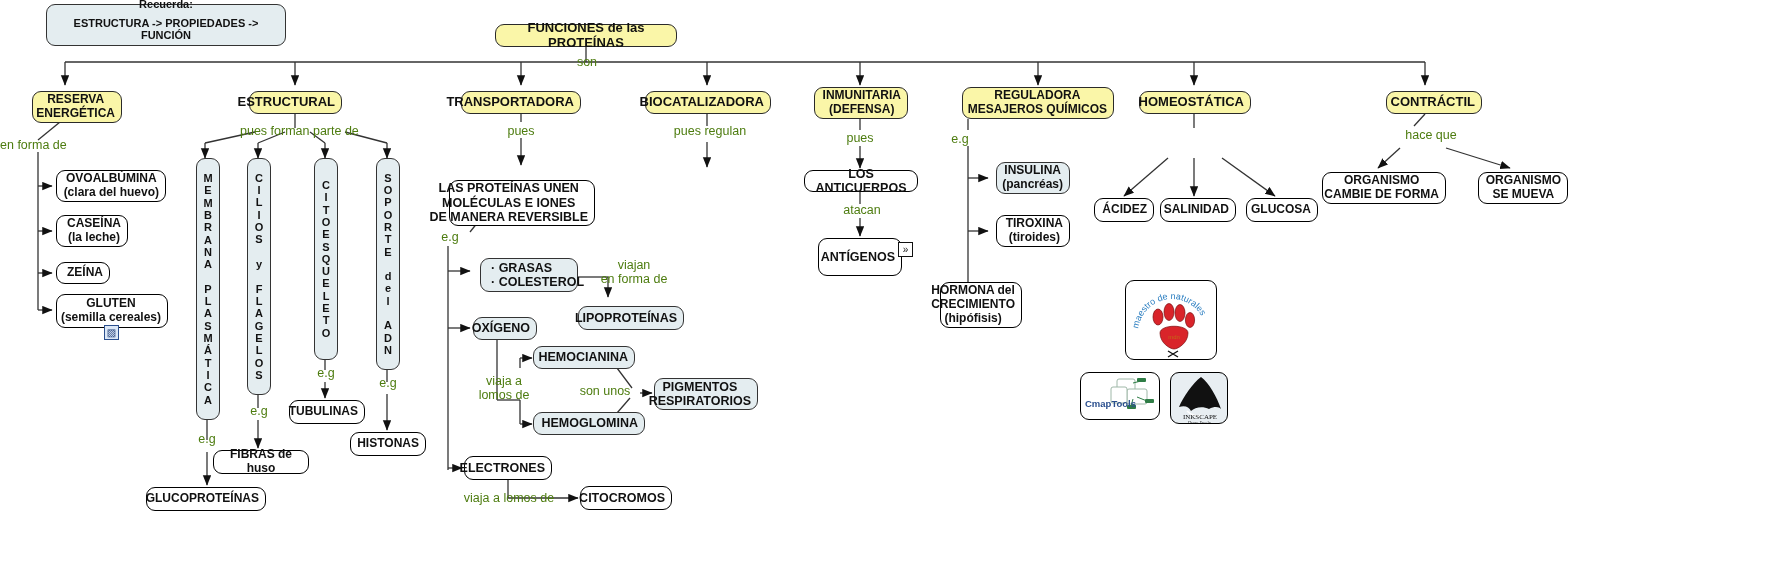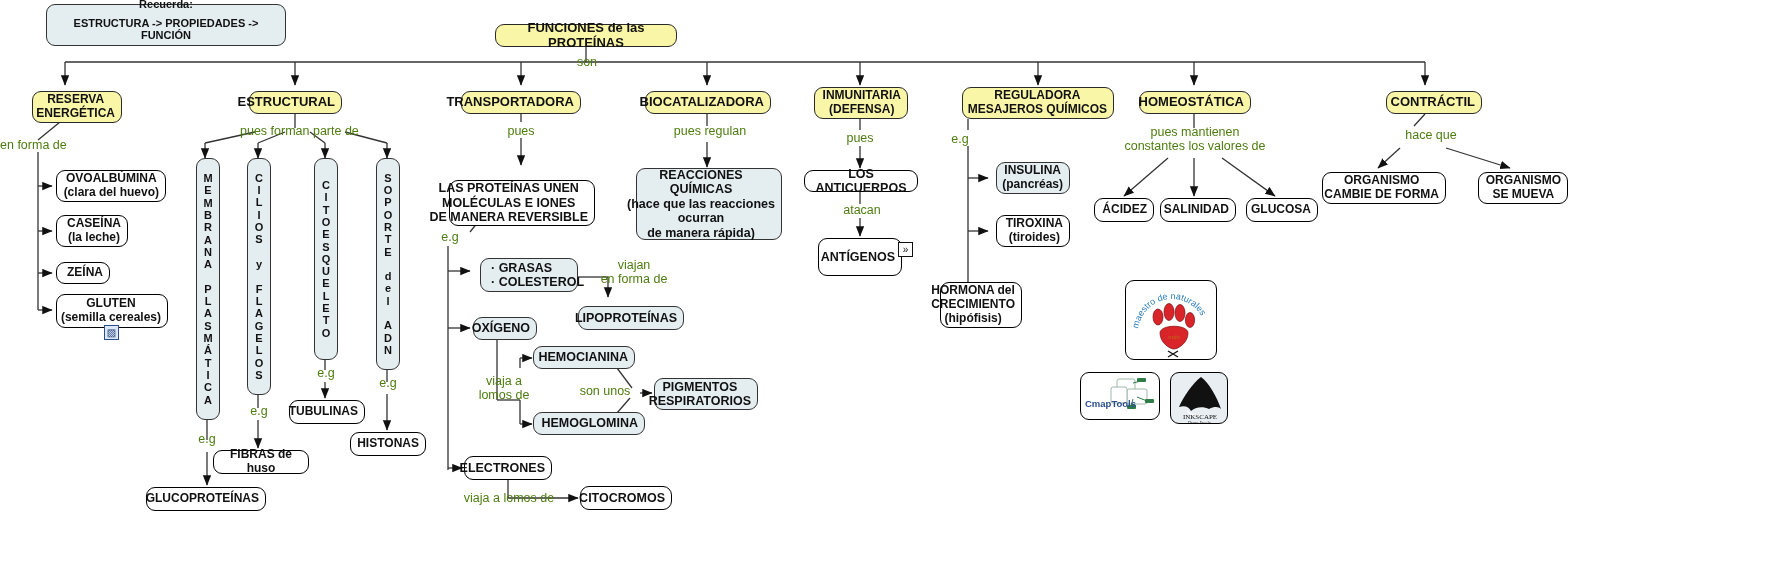--- a/index.html
+++ b/index.html
@@ -251,25 +251,20 @@
 <div class="lbl" style="left:574px;top:384px;width:62px;">son unos</div>
 <div class="node blue t125" style="left:654px;top:378px;width:104px;height:32px;white-space:pre;">PIGMENTOS
 RESPIRATORIOS</div>
 
 <div class="node white t125" style="left:464px;top:456px;width:88px;height:24px;">ELECTRONES</div>
 <div class="lbl" style="left:454px;top:491px;width:110px;">viaja a lomos de</div>
 <div class="node white t125" style="left:580px;top:486px;width:92px;height:24px;">CITOCROMOS</div>
 
 <div class="node yellow t13" style="left:645px;top:91px;width:126px;height:23px;">BIOCATALIZADORA</div>
 <div class="lbl" style="left:672px;top:124px;width:76px;">pues regulan</div>
-<div class="node blue t125" style="left:636px;top:168px;width:146px;height:72px;white-space:pre;">REACCIONES
-QUÍMICAS
-(hace que las reacciones
-ocurran
-de manera rápida)</div>
 
 <div class="node yellow t12" style="left:814px;top:87px;width:94px;height:32px;white-space:pre;">INMUNITARIA
 (DEFENSA)</div>
 <div class="lbl" style="left:841px;top:131px;width:38px;">pues</div>
 <div class="node white t125" style="left:804px;top:170px;width:114px;height:22px;">LOS ANTICUERPOS</div>
 <div class="lbl" style="left:840px;top:203px;width:44px;">atacan</div>
 <div class="node white t125" style="left:818px;top:238px;width:84px;height:38px;">ANTÍGENOS</div>
 <div class="badge" style="left:898px;top:242px;background:#fff;border-color:#111;color:#111;">»</div>
 
 <div class="node yellow t12" style="left:962px;top:87px;width:152px;height:32px;white-space:pre;">REGULADORA
@@ -277,22 +272,20 @@
 <div class="lbl" style="left:946px;top:132px;width:28px;">e.g</div>
 <div class="node blue t12" style="left:996px;top:162px;width:74px;height:32px;white-space:pre;">INSULINA
 (pancréas)</div>
 <div class="node white t12" style="left:996px;top:215px;width:74px;height:32px;white-space:pre;">TIROXINA
 (tiroides)</div>
 <div class="node white t12" style="left:940px;top:282px;width:82px;height:46px;white-space:pre;">HORMONA del
 CRECIMIENTO
 (hipófisis)</div>
 
 <div class="node yellow t13" style="left:1139px;top:91px;width:112px;height:23px;">HOMEOSTÁTICA</div>
-<div class="lbl" style="left:1118px;top:125px;width:154px;">pues mantienen
-constantes los valores de</div>
 <div class="node white t12" style="left:1094px;top:198px;width:60px;height:24px;">ÁCIDEZ</div>
 <div class="node white t12" style="left:1160px;top:198px;width:76px;height:24px;">SALINIDAD</div>
 <div class="node white t12" style="left:1246px;top:198px;width:72px;height:24px;">GLUCOSA</div>
 
 <div class="node yellow t13" style="left:1386px;top:91px;width:96px;height:23px;">CONTRÁCTIL</div>
 <div class="lbl" style="left:1403px;top:128px;width:56px;">hace que</div>
 <div class="node white t12" style="left:1322px;top:172px;width:124px;height:32px;white-space:pre;">ORGANISMO
 CAMBIE DE FORMA</div>
 <div class="node white t12" style="left:1478px;top:172px;width:90px;height:32px;white-space:pre;">ORGANISMO
 SE MUEVA</div>

